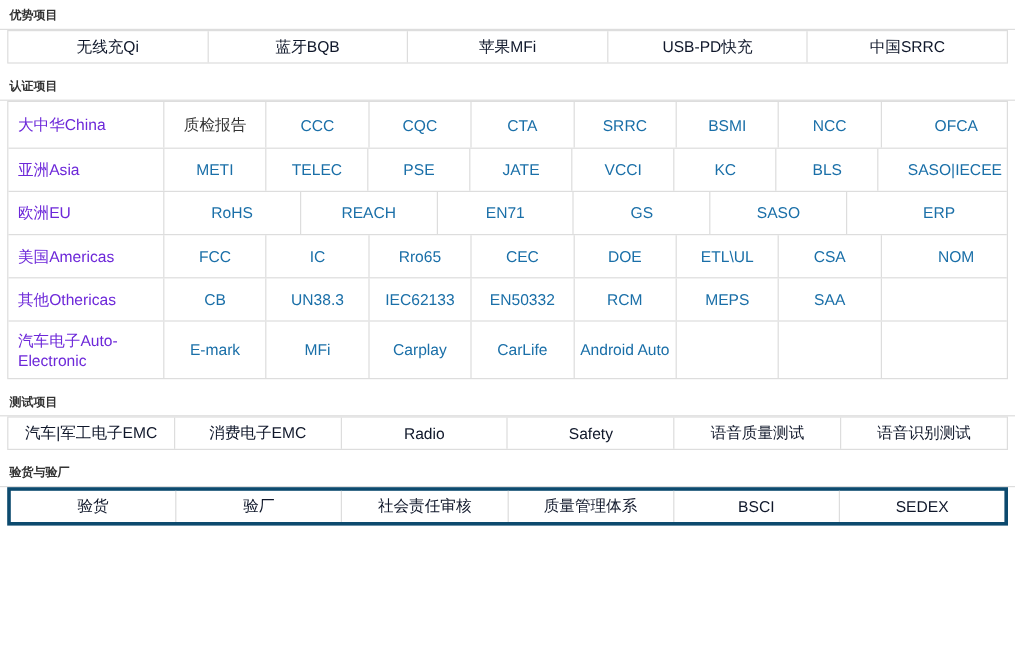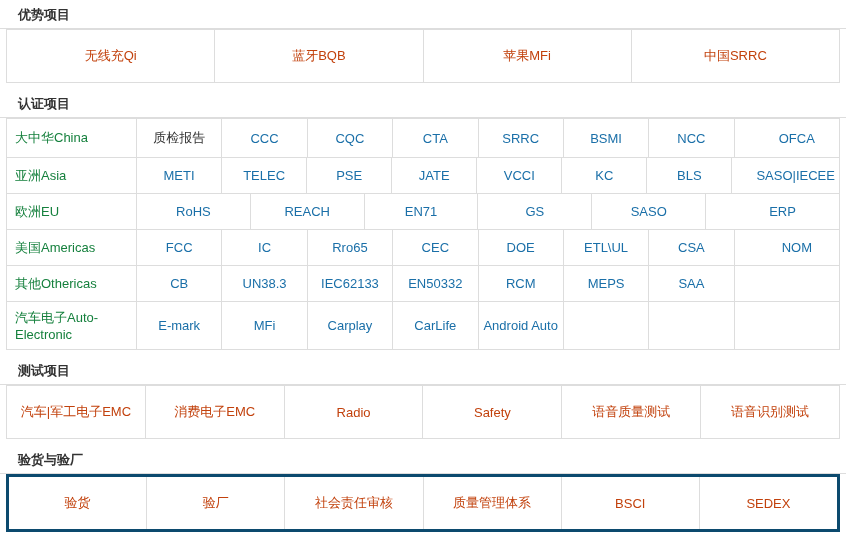--- a/index.html
+++ b/index.html
@@ -6,26 +6,26 @@
     body {
       font-family: "Microsoft YaHei", "SimHei", Arial, sans-serif;
       font-size: 13px;
       background: #fff;
       color: #333;
       width: 846px;
     }
 
     .cell {
       border-right: 1px solid #ddd;
-      padding: 17px 8px;
+      padding: 4px 8px;
       display: flex;
       align-items: center;
       justify-content: center;
       text-align: center;
-      color: #c2410c;
+      color: #0f172a;
       flex-shrink: 0;
     }
 
     .cell:last-child {
       border-right: none;
     }
 
     
     .adv-row {
       display: flex;
@@ -47,21 +47,21 @@
     }
     .cert-row:last-child {
       border-bottom: none;
     }
 
     .cert-label {
       width: 130px;
       min-width: 130px;
       border-right: 1px solid #ddd;
       padding: 7px 8px;
-      color: #15803d;
+      color: #6d28d9;
       display: flex;
       align-items: center;
       font-size: 13px;
     }
 
     .cert-items {
       display: flex;
       flex: 1;
       flex-wrap: nowrap;
     }
@@ -104,37 +104,38 @@
     }
     .insp-row .cell {
       flex: 1;
     }
 
     .section-wrapper {
       padding: 0 6px 6px 6px;
     }
 
     .section-header {
-      font-size: 13px;
+      font-size: 10px;
       font-weight: bold;
-      padding: 6px 6px 4px 18px;
+      padding: 6px 6px 4px 8px;
       color: #333;
       border-bottom: 1px solid #ddd;
       margin-bottom: 0;
     }
   </style>
 </head>
 <body>
 
 <div class="section-header">优势项目</div>
 <div class="section-wrapper">
   <div class="adv-row" id="adv-row">
       <div class="cell">无线充Qi</div>
       <div class="cell">蓝牙BQB</div>
       <div class="cell">苹果MFi</div>
+      <div class="cell">USB-PD快充</div>
       <div class="cell">中国SRRC</div>
     </div>
 </div>
 
 <div class="section-header">认证项目</div>
 <div class="section-wrapper">
   <div class="cert-table" id="cert-table">
       <div class="cert-row">
         <div class="cert-label">大中华China</div>
         <div class="cert-items">

